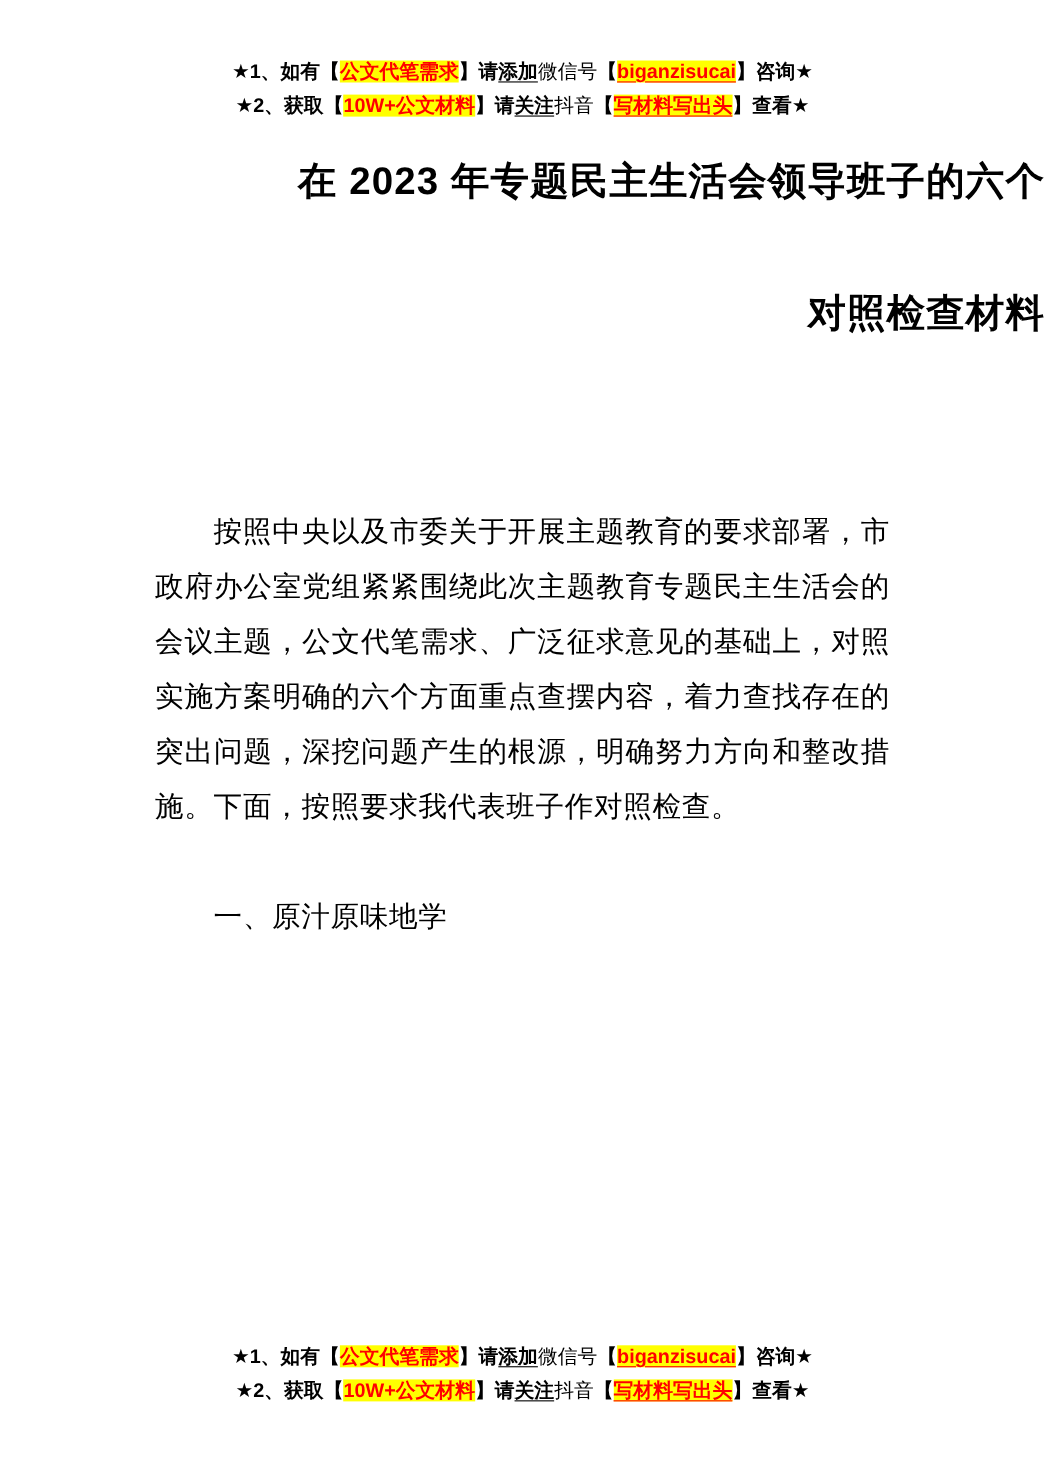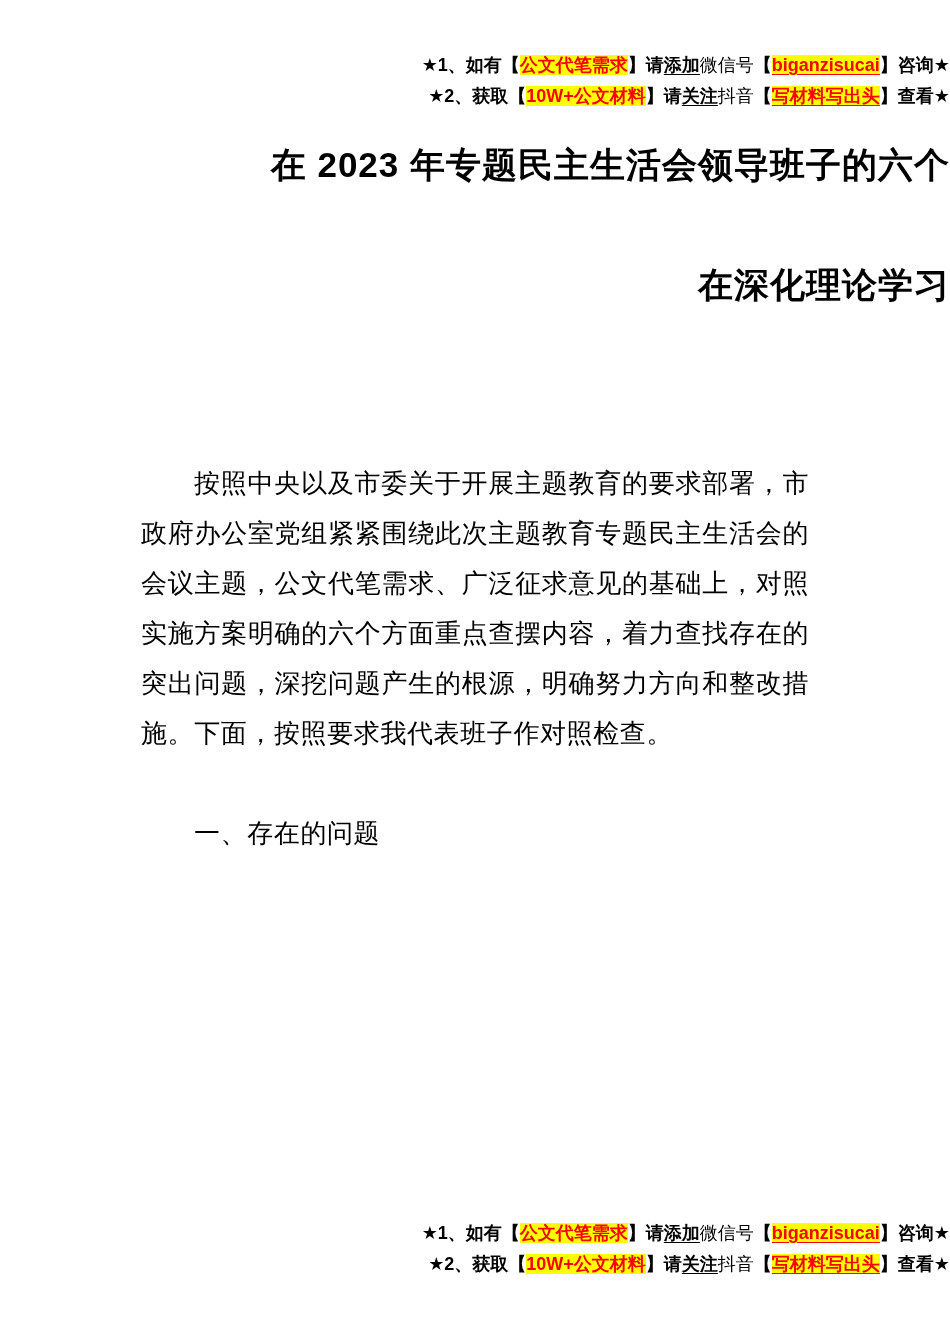--- a/index.html
+++ b/index.html
@@ -11,21 +11,21 @@
     position: relative;
     width: 950px;
     height: 1344px;
     background: #ffffff;
     overflow: hidden;
     font-family: "Liberation Sans", "DejaVu Sans", sans-serif;
     color: #000000;
   }
   
   .promo {
-    text-align: right;
+    text-align: center;
     font-size: 18px;
     line-height: 31px;
     font-weight: bold;
     color: #000000;
     white-space: nowrap;
   }
   .promo-top { padding-top: 50px; }
   .promo-bottom {
     position: absolute;
     left: 0;
@@ -83,25 +83,25 @@
 <body>
 
 <div class="page">
 
   <div class="promo promo-top">
     <div class="promo-line"><span>★1、如有【</span><span class="hl">公文代笔需求</span><span>】请</span><span class="ul">添加</span><span class="rg">微信号</span><span>【</span><span class="hl-ul">biganzisucai</span><span>】咨询★</span></div>
     <div class="promo-line"><span>★2、获取【</span><span class="hl">10W+公文材料</span><span>】请</span><span class="ul">关注</span><span class="rg">抖音</span><span>【</span><span class="hl-ul">写材料写出头</span><span>】查看★</span></div>
   </div>
 
   <h1 class="title-line title-line-1">在 2023 年专题民主生活会领导班子的六个</h1>
-  <h1 class="title-line title-line-2">在深化理论学习</h1>
+  <h1 class="title-line title-line-2">对照检查材料</h1>
 
   <div class="doc-body">
     <p class="para">按照中央以及市委关于开展主题教育的要求部署，市政府办公室党组紧紧围绕此次主题教育专题民主生活会的会议主题，公文代笔需求、广泛征求意见的基础上，对照实施方案明确的六个方面重点查摆内容，着力查找存在的突出问题，深挖问题产生的根源，明确努力方向和整改措施。下面，按照要求我代表班子作对照检查。</p>
-    <p class="heading">一、存在的问题</p>
+    <p class="heading">一、原汁原味地学</p>
   </div>
 
   <div class="promo promo-bottom">
     <div class="promo-line"><span>★1、如有【</span><span class="hl">公文代笔需求</span><span>】请</span><span class="ul">添加</span><span class="rg">微信号</span><span>【</span><span class="hl-ul">biganzisucai</span><span>】咨询★</span></div>
     <div class="promo-line"><span>★2、获取【</span><span class="hl">10W+公文材料</span><span>】请</span><span class="ul">关注</span><span class="rg">抖音</span><span>【</span><span class="hl-ul">写材料写出头</span><span>】查看★</span></div>
   </div>
 
 </div>
 
 </body></html>

